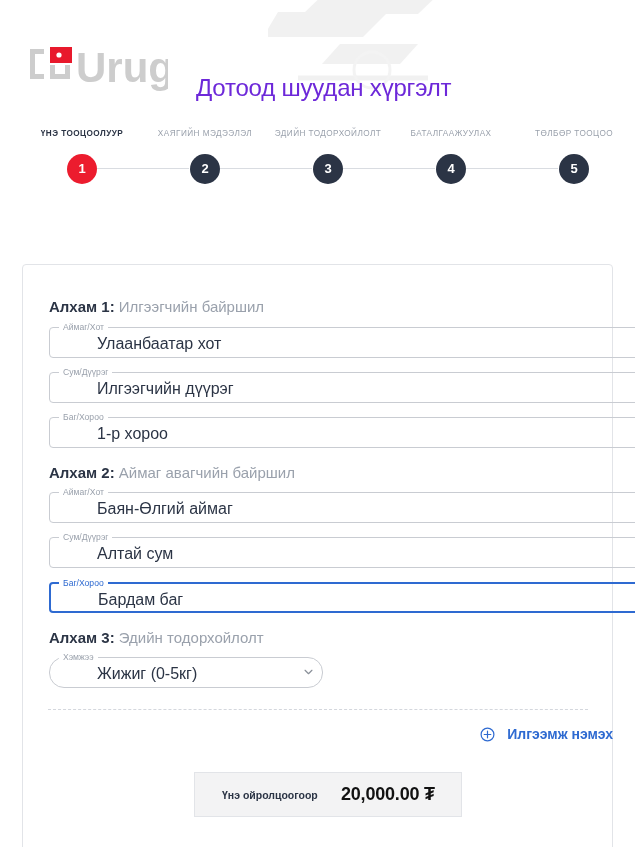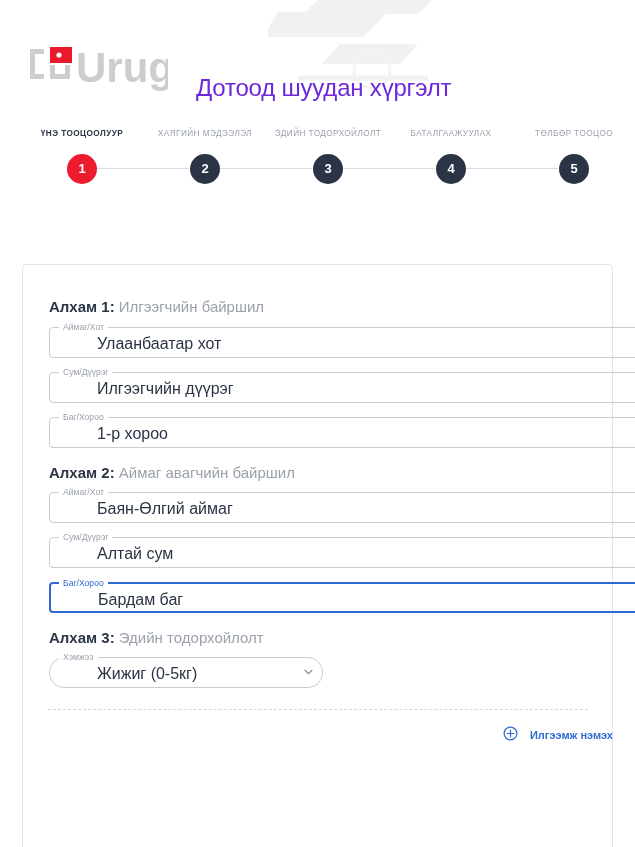--- a/index.html
+++ b/index.html
@@ -177,24 +177,24 @@
     width: 9px;
     height: 6px;
   }
 
   
   .add-link {
     position: absolute;
     right: 22px;
     top: 726px;
     display: flex;
-    align-items: flex-end;
+    align-items: center;
     gap: 12px;
     color: #2e6ad1;
-    font-size: 11px;
+    font-size: 14px;
     font-weight: bold;
     cursor: pointer;
     z-index: 3;
     white-space: nowrap;
   }
   .add-link .plus-icon { width: 15px; height: 15px; display: block; }
 
   .divider {
     position: absolute;
     left: 48px;
@@ -387,14 +387,18 @@
   <div class="divider"></div>
 
   <div class="add-link">
     <svg class="plus-icon" viewBox="0 0 15 15">
       <circle cx="7.5" cy="7.5" r="6.4" fill="none" stroke="#2e6ad1" stroke-width="1.2"></circle>
       <path d="M7.5 4.2 V10.8 M4.2 7.5 H10.8" stroke="#2e6ad1" stroke-width="1.2" stroke-linecap="round"></path>
     </svg>
     <span>Илгээмж нэмэх</span>
   </div>
 
+  <div class="price-box">
+    <span class="price-label">Үнэ ойролцоогоор</span>
+    <span class="price-value">20,000.00 ₮</span>
+  </div>
 
 </div>
 
 </body></html>

